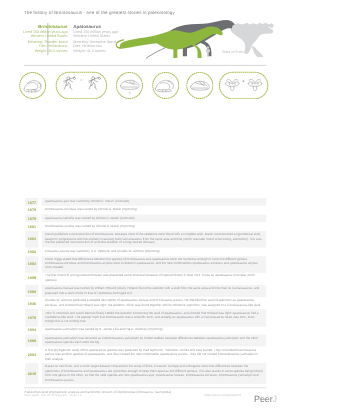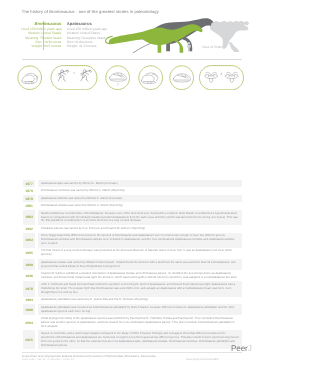--- a/index.html
+++ b/index.html
@@ -38,21 +38,21 @@
   .textcell{flex:1;padding:1.85px 2.4px 1.85px 3.1px;font-size:2.82px;line-height:3.8px;
             color:#98999c;}
   .gap{width:2.5px;flex:none;background:#fff;}
   .textcell i{font-style:italic;}
 
   
   #hr2{left:22px;top:351.5px;width:220px;height:0.7px;background:#e2e3e4;}
   #fcite{left:22px;top:355px;width:160px;font-size:2.9px;line-height:3.6px;color:#a7a9ac;}
   #fcite .sub{font-size:2.3px;color:#c3c4c6;}
   #furl{left:186px;top:357.5px;font-size:2.6px;color:#bcbec0;}
-  #peerj{left:231px;top:344px;font-size:8.2px;color:#7a7c7f;letter-spacing:-.15px;}
+  #peerj{left:231px;top:358px;font-size:8.2px;color:#7a7c7f;letter-spacing:-.15px;}
   #peerj .j{color:#c9cacb;}
 </style>
 </head>
 <body>
 
 <div class="page">
 
   <div class="abs" id="title">The history of Brontosaurus - one of the greatest stories in paleontology</div>
 
   <div class="abs" id="spec-divider"></div>

